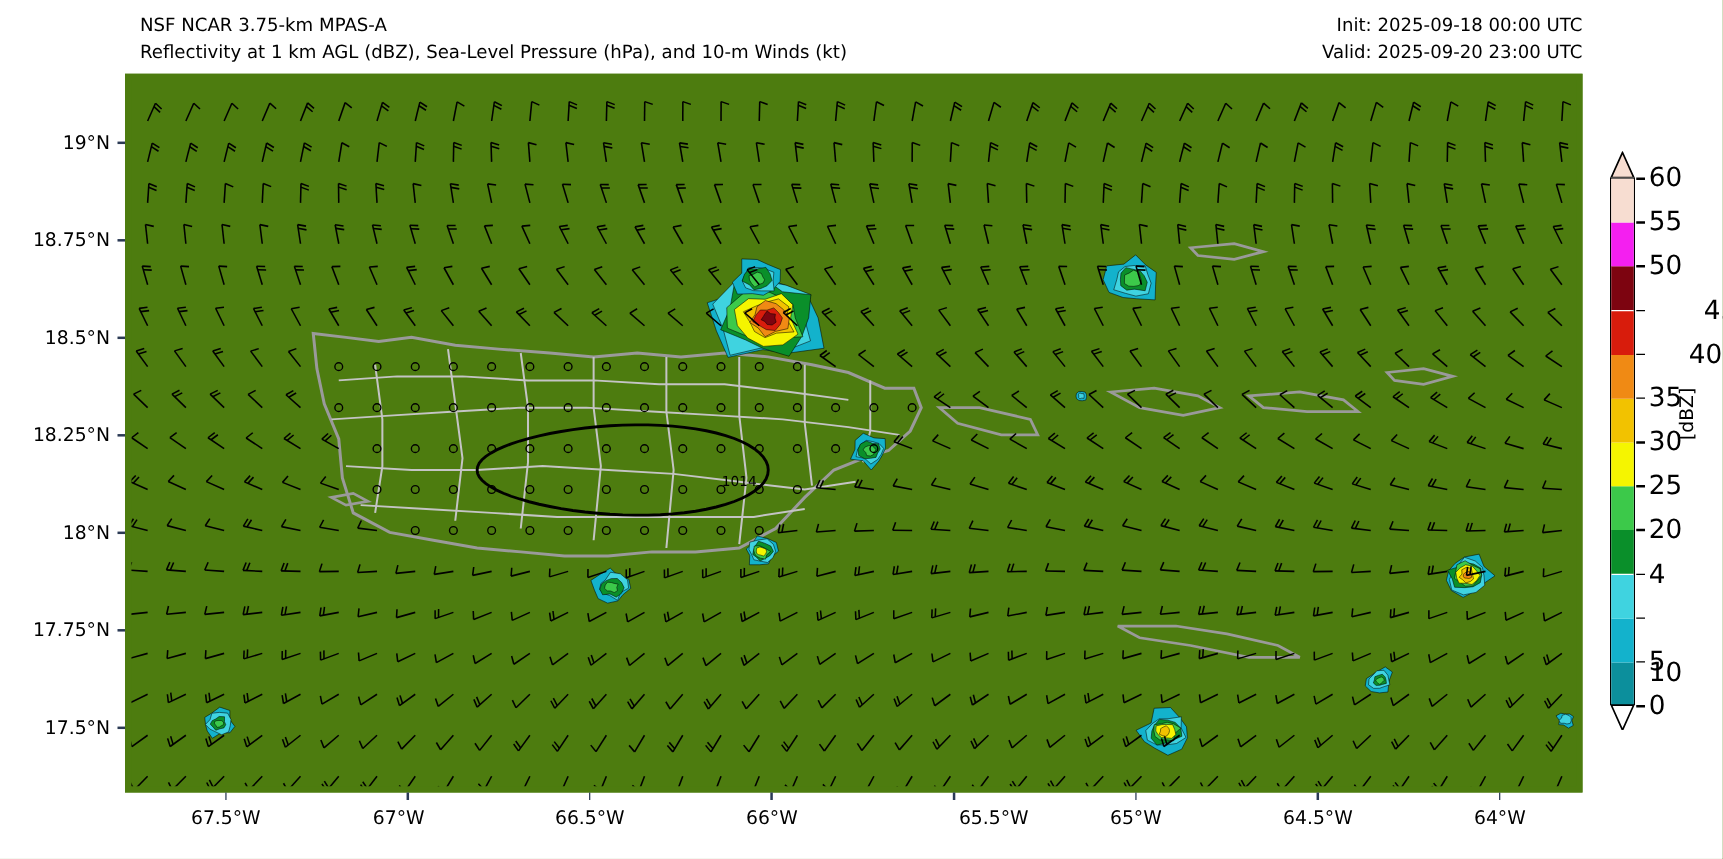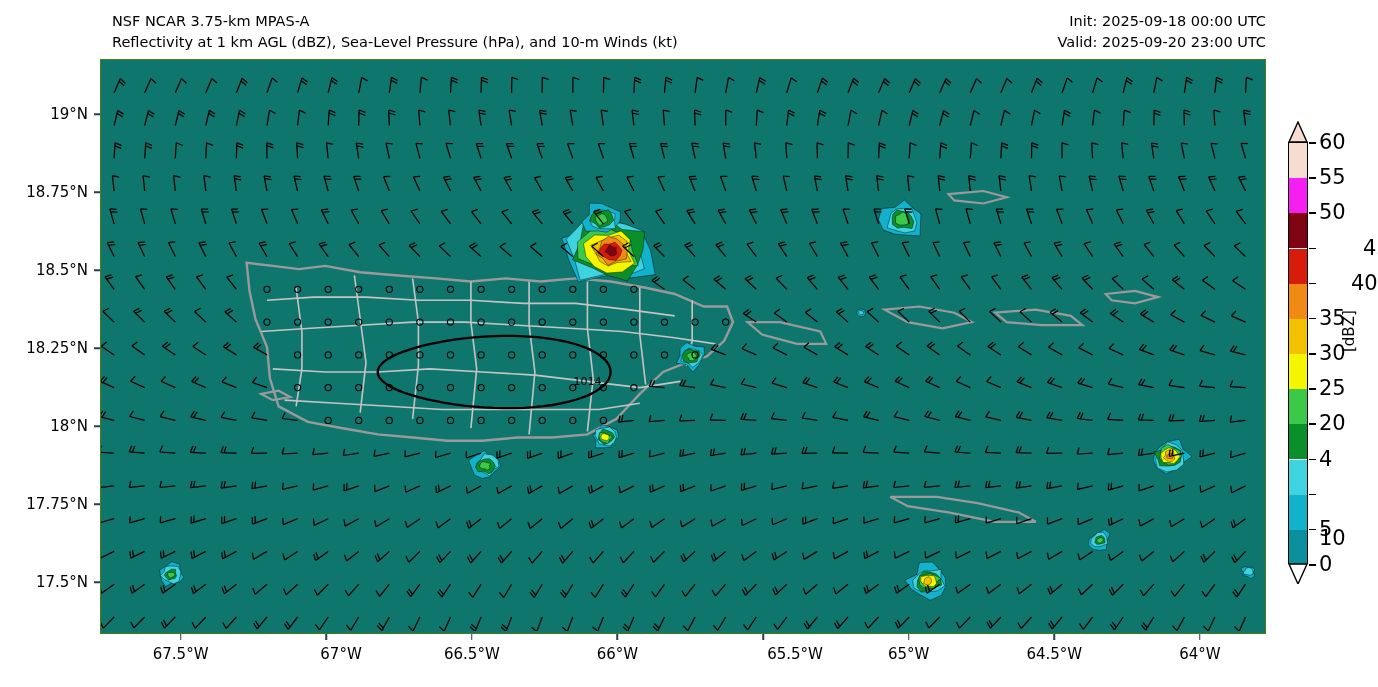--- a/index.html
+++ b/index.html
@@ -22,23 +22,23 @@
     position: absolute; right: 112px; top: 11px;
     font-size: 14.5px; color: #000; line-height: 1.45; text-align: right;
   }
   .hdr-line { white-space: nowrap; }
 
   
   #plot-frame {
     position: absolute;
     left: 100px; top: 59px;
     width: 1166px; height: 575px;
-    border: 1px solid #4d7c0f;
+    border: 5px solid #4d7c0f;
     box-sizing: border-box;
-    background: #0f766e;
+    background: #4d7c0f;
     overflow: hidden;
   }
   #plot-inner { position: absolute; inset: 0; }
   #plot-inner svg { position: absolute; left: 0; top: 0; }
 
   
   .ytick {
     position: absolute; right: 1288px;
     font-size: 15px; color: #000; text-align: right;
     white-space: nowrap; transform: translateY(-50%);
@@ -1711,21 +1711,21 @@
     <div class="ytick" style="top: 348.06px; right: 1290px;">18.25°N</div>
     <div class="tickmark-y" style="top: 348.06px;"></div>
     <div class="ytick" style="top: 426.066px; right: 1290px;">18°N</div>
     <div class="tickmark-y" style="top: 426.066px;"></div>
     <div class="ytick" style="top: 504.071px; right: 1290px;">17.75°N</div>
     <div class="tickmark-y" style="top: 504.071px;"></div>
     <div class="ytick" style="top: 582.077px; right: 1290px;">17.5°N</div>
     <div class="tickmark-y" style="top: 582.077px;"></div>
     <div class="xtick" style="left: 180.632px;">67.5°W</div>
     <div class="tickmark-x" style="left: 180.632px;"></div>
-    <div class="xtick" style="left: 341px; text-align: center;">67°W</div>
+    <div class="xtick" style="left: 319px; text-align: center;">67°W</div>
     <div class="tickmark-x" style="left: 326.246px;"></div>
     <div class="xtick" style="left: 471.86px;">66.5°W</div>
     <div class="tickmark-x" style="left: 471.86px;"></div>
     <div class="xtick" style="left: 617.474px;">66°W</div>
     <div class="tickmark-x" style="left: 617.474px;"></div>
     <div class="xtick" style="left: 795px;">65.5°W</div>
     <div class="tickmark-x" style="left: 763.088px;"></div>
     <div class="xtick" style="left: 908.702px;">65°W</div>
     <div class="tickmark-x" style="left: 908.702px;"></div>
     <div class="xtick" style="left: 1054.32px;">64.5°W</div>

